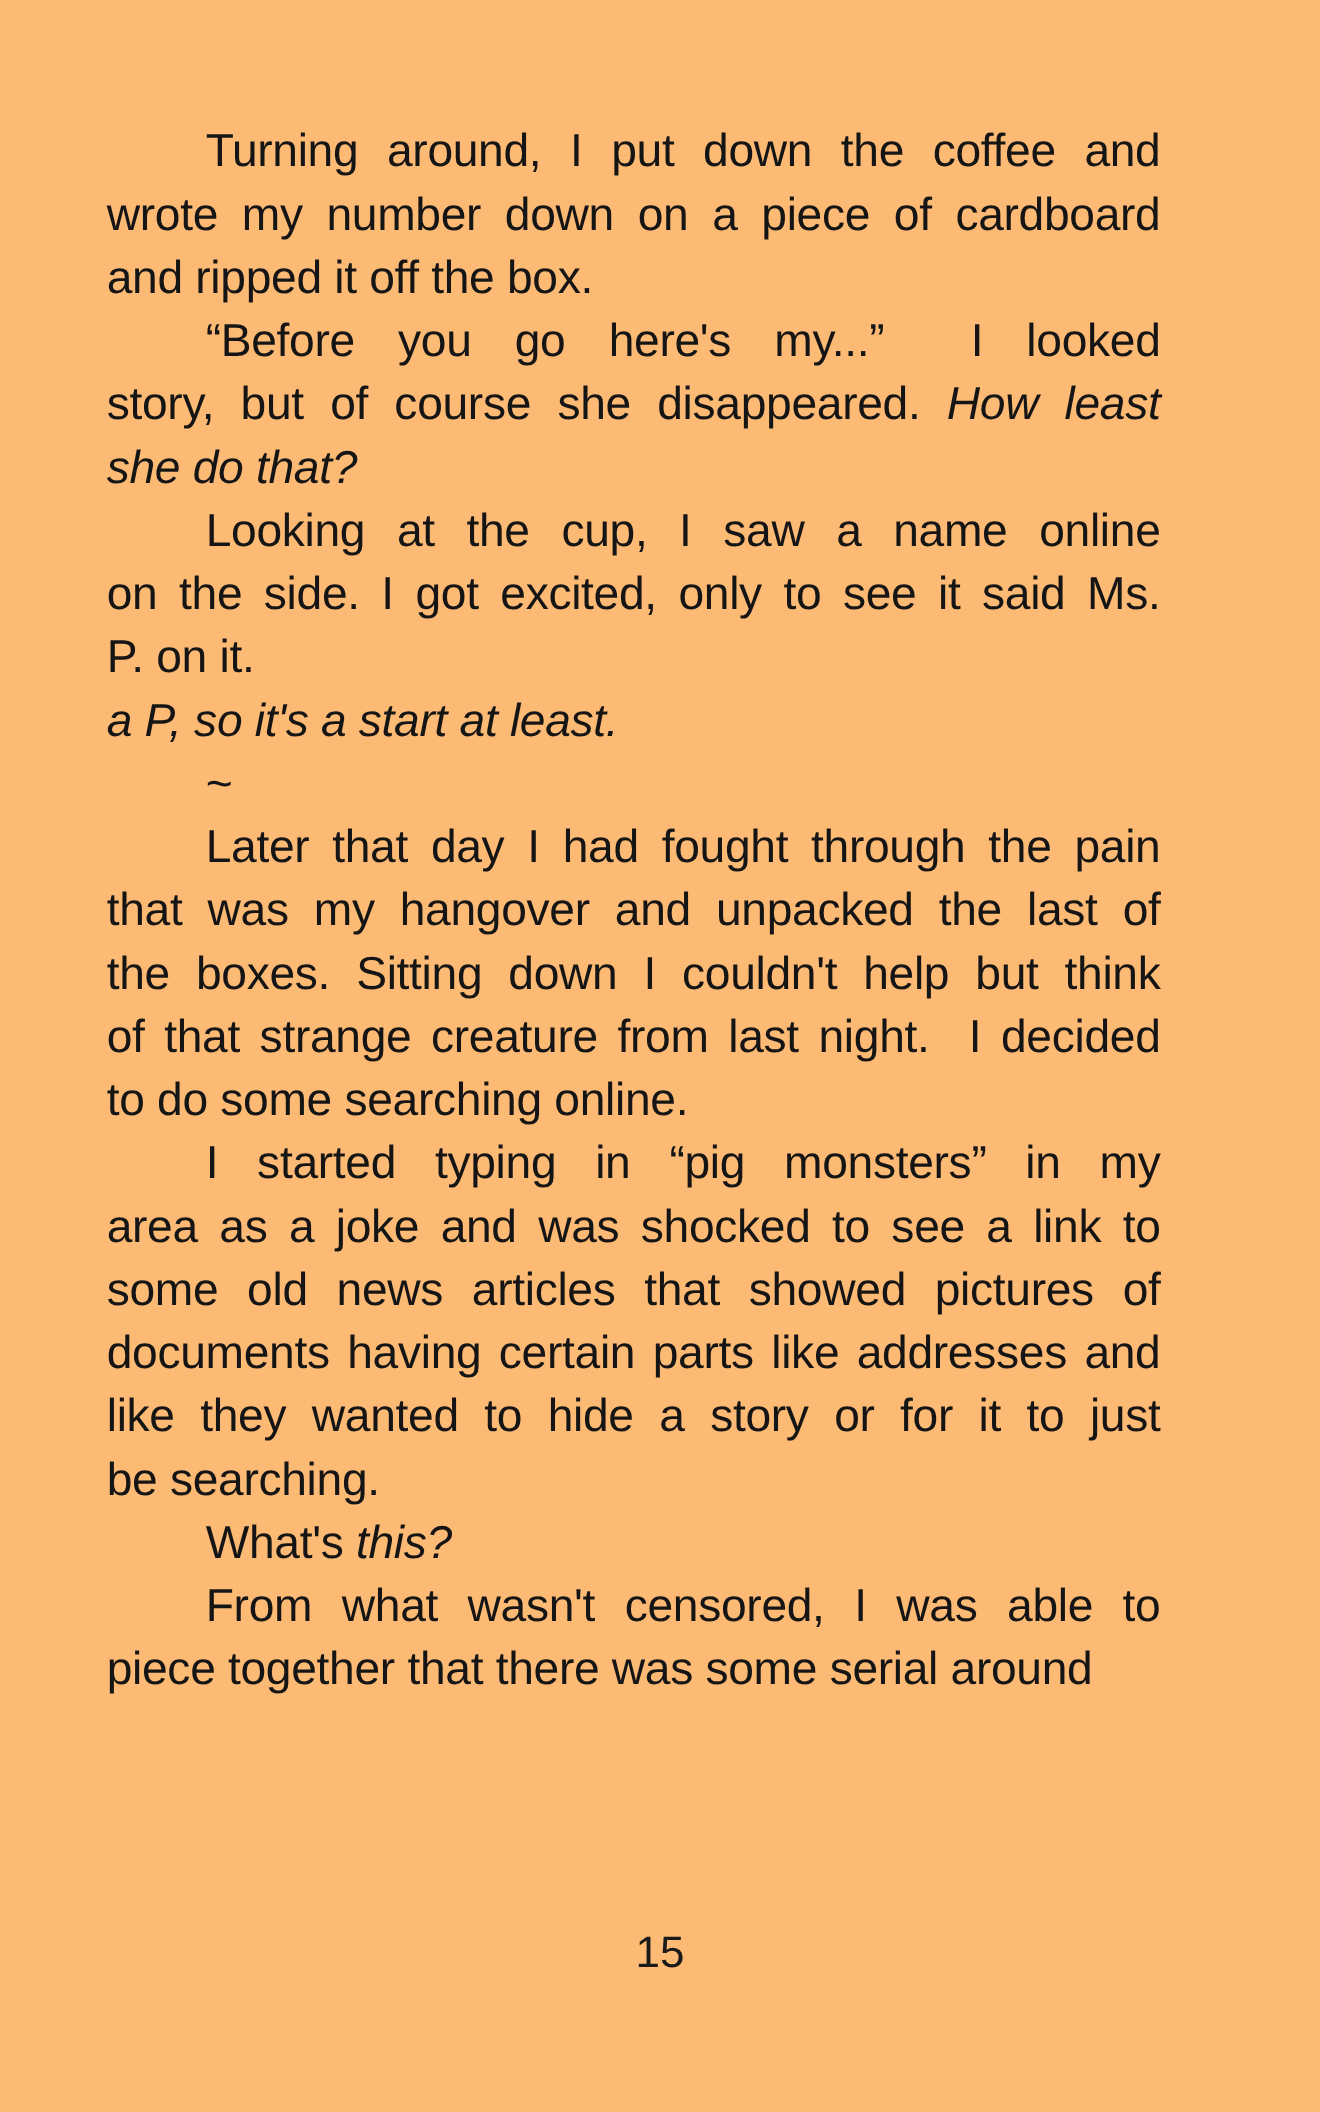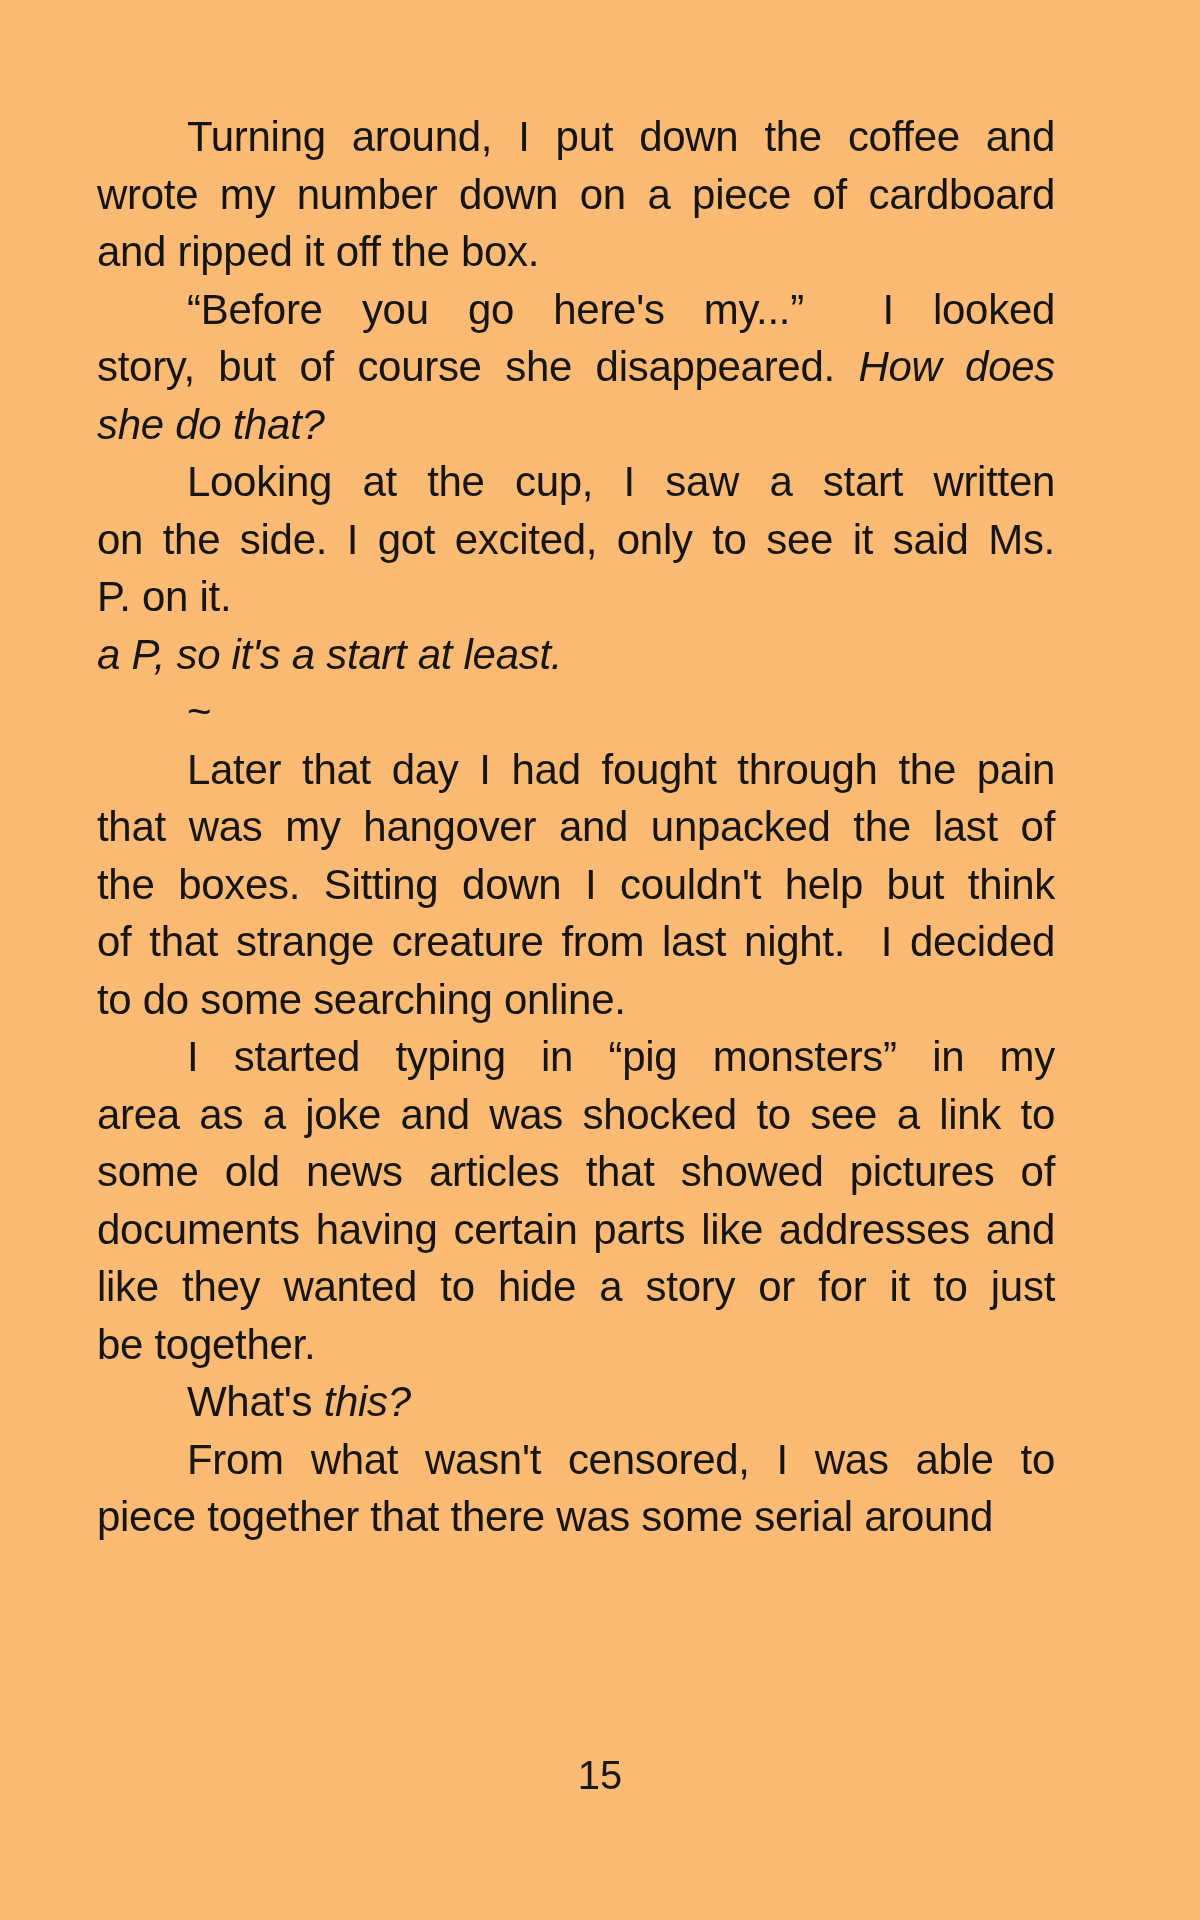--- a/index.html
+++ b/index.html
@@ -53,36 +53,36 @@
 </style>
 </head>
 <body>
 
 <div class="page">
   <div class="text-block">
     <div class="line j ind"><span>Turning around, I put down the coffee and</span></div>
     <div class="line j"><span>wrote my number down on a piece of cardboard</span></div>
     <div class="line"><span>and ripped it off the box.</span></div>
     <div class="line j ind"><span>“Before you go here's my...”&nbsp; I looked</span></div>
-    <div class="line j"><span>story, but of course she disappeared. </span><span class="it">How does</span></div>
+    <div class="line j"><span>story, but of course she disappeared. </span><span class="it">How least</span></div>
     <div class="line it"><span>she do that?</span></div>
-    <div class="line j ind"><span>Looking at the cup, I saw a start written</span></div>
+    <div class="line j ind"><span>Looking at the cup, I saw a name online</span></div>
     <div class="line j"><span>on the side. I got excited, only to see it said Ms.</span></div>
     <div class="line"><span>P. on it.</span></div>
     <div class="line it"><span>a P, so it's a start at least.</span></div>
     <div class="line ind"><span>~</span></div>
     <div class="line j ind"><span>Later that day I had fought through the pain</span></div>
     <div class="line j"><span>that was my hangover and unpacked the last of</span></div>
     <div class="line j"><span>the boxes. Sitting down I couldn't help but think</span></div>
     <div class="line j"><span>of that strange creature from last night.&nbsp; I decided</span></div>
     <div class="line"><span>to do some searching online.</span></div>
     <div class="line j ind"><span>I started typing in “pig monsters” in my</span></div>
     <div class="line j"><span>area as a joke and was shocked to see a link to</span></div>
     <div class="line j"><span>some old news articles that showed pictures of</span></div>
     <div class="line j"><span>documents having certain parts like addresses and</span></div>
     <div class="line j"><span>like they wanted to hide a story or for it to just</span></div>
-    <div class="line"><span>be together.</span></div>
+    <div class="line"><span>be searching.</span></div>
     <div class="line ind"><span>What's </span><span class="it">this?</span></div>
     <div class="line j ind"><span>From what wasn't censored, I was able to</span></div>
     <div class="line"><span>piece together that there was some serial around</span></div>
   </div>
   <div class="footer">15</div>
 </div>
 
 </body></html>

